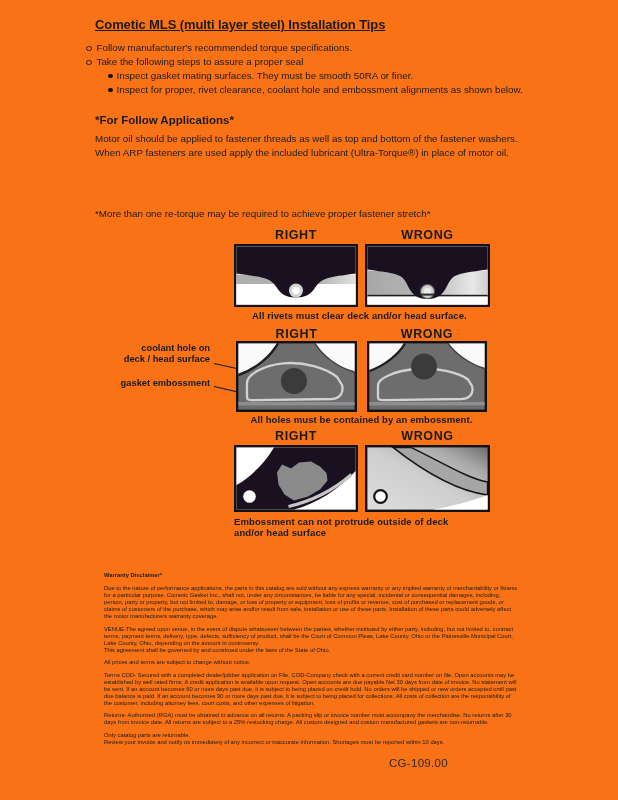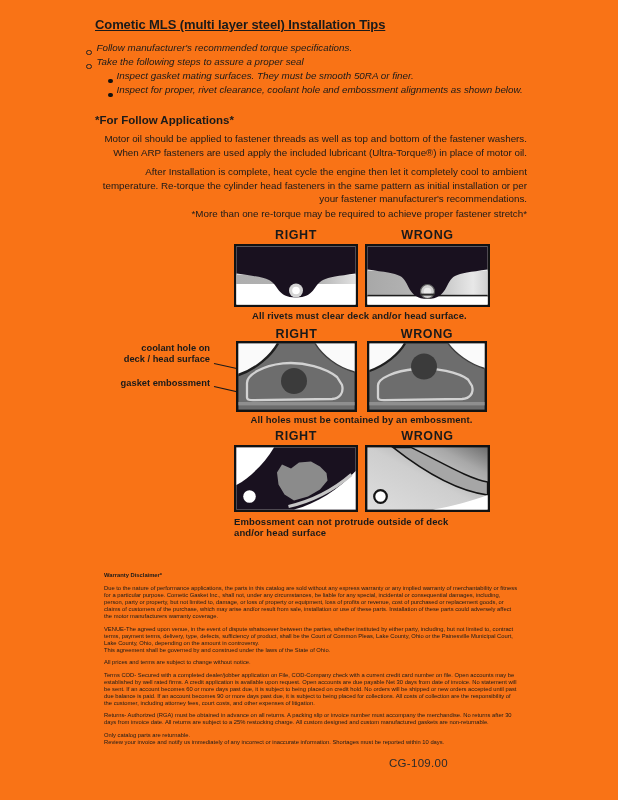--- a/index.html
+++ b/index.html
@@ -1,26 +1,26 @@
 <!DOCTYPE html>
 <html><head>
 <meta charset="utf-8">
 <style>
   html,body{margin:0;padding:0;background:#ffffff;}
   .page{position:relative;width:618px;height:800px;background:#f97316;overflow:hidden;
         font-family:"Liberation Sans", sans-serif;color:#1a1a1a;}
   .abs{position:absolute;}
   .title{font-size:13px;font-weight:bold;text-decoration:underline;letter-spacing:-0.1px;}
   .tips{font-size:9.8px;line-height:14px;width:450px;}
-  .tip{display:flex;align-items:flex-end;font-style:italic;}
+  .tip{display:flex;align-items:flex-start;}
   .tip.l2{padding-left:22px;}
   .m1{flex:0 0 auto;width:3.5px;height:3.5px;border:1px solid #222;border-radius:50%;margin:4.5px 5px 0 0;}
   .m2{flex:0 0 auto;width:4.5px;height:4.5px;background:#111;border-radius:50%;margin:4.5px 4px 0 0;}
   .h2{font-size:11.5px;font-weight:bold;}
-  .body-p{font-size:9.8px;line-height:13.5px;width:432px;text-align:right;}
+  .body-p{font-size:9.8px;line-height:13.5px;width:432px;}
   .dlabel{font-size:12.5px;font-weight:bold;letter-spacing:0.6px;text-align:center;}
   .caption{font-size:9.5px;font-weight:bold;letter-spacing:0.1px;}
   .side-label{font-size:9.3px;font-weight:bold;line-height:10.5px;text-align:right;width:100px;}
   .legal{width:414px;font-size:5.8px;line-height:7px;}
   .legal p{margin:0 0 5.5px 0;white-space:pre-line;}
   .legal .lh{font-weight:bold;margin:0 0 6px 0;}
   .pagecode{font-size:11.5px;letter-spacing:0.3px;color:#2a2a2a;}
   svg{display:block;}
 </style>
 </head>
@@ -44,21 +44,20 @@
         <span>Inspect gasket mating surfaces.  They must be smooth 50RA or finer.</span>
       </div>
     <div class="tip l2">
         <span class="m2"></span>
         <span>Inspect for proper, rivet clearance, coolant hole and embossment alignments as shown below.</span>
       </div>
   </div>
 
   <div class="abs h2" style="left:95px;top:114px;">*For Follow Applications*</div>
   <div class="abs body-p" style="left:95px;top:132px;">Motor oil should be applied to fastener threads as well as top and bottom of the fastener washers. When ARP fasteners are used apply the included lubricant (Ultra-Torque®) in place of motor oil.</div>
-  <div class="abs body-p" style="left:95px;top:165px;">After Installation is complete, heat cycle the engine then let it completely cool to ambient temperature. Re-torque the cylinder head fasteners in the same pattern as initial installation or per your fastener manufacturer's recommendations.</div>
   <div class="abs body-p" style="left:95px;top:207px;">*More than one re-torque may be required to achieve proper fastener stretch*</div>
 
   <div class="abs dlabel" style="left:234px;top:228px;width:124px;">RIGHT</div>
   <div class="abs dlabel" style="left:365px;top:228px;width:125px;">WRONG</div>
 
   <div class="abs" style="left:234px;top:244px;">
     <svg width="124" height="63" viewBox="0 0 124 63">
       <defs>
         <linearGradient id="d1g" x1="0" y1="0" x2="1" y2="0">
           <stop offset="0" stop-color="#aeaeae"></stop>

